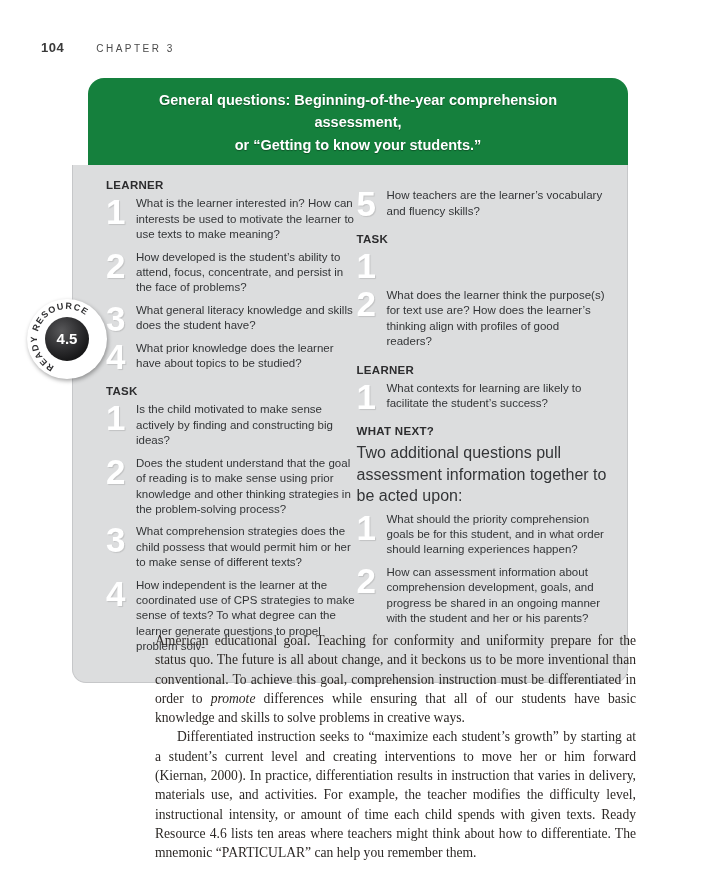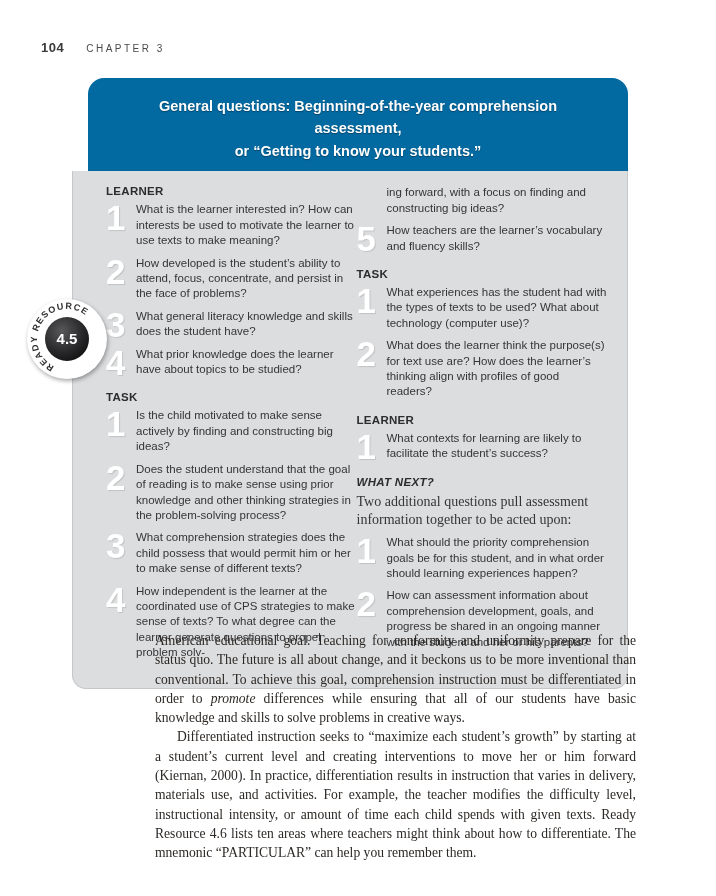--- a/index.html
+++ b/index.html
@@ -1,36 +1,36 @@
 <!DOCTYPE html>
 <html><head>
 <meta charset="utf-8">
 <style>
   html,body{margin:0;padding:0;background:#fff;}
   .page{position:relative;width:716px;height:896px;background:#ffffff;overflow:hidden;
         font-family:"Liberation Sans",sans-serif;}
 
   
-  .running-head{position:absolute;top:40px;left:41px;display:flex;align-items:baseline;gap:22px;}
+  .running-head{position:absolute;top:40px;left:41px;display:flex;align-items:baseline;gap:32px;}
   .page-num{font-size:13px;font-weight:600;color:#3a3a3a;letter-spacing:.5px;}
   .chapter{font-size:10px;color:#4a4a4a;letter-spacing:2.5px;}
 
   
   .rr-box{position:absolute;left:72px;top:78px;width:556px;}
-  .rr-header{background:#0369a1;border-radius:16px 16px 0 0;padding:17px 30px 9px;
+  .rr-header{background:#15803d;border-radius:16px 16px 0 0;padding:11px 30px 9px;
              text-align:center;color:#ffffff;font-weight:bold;font-size:14.5px;line-height:1.55;
              text-shadow:0 1px 1px rgba(0,0,0,.35);margin-left:16px;}
   .rr-body{background:#dcddde;border:1px solid #c6c7c9;border-top:none;border-radius:0 0 14px 14px;
            padding:14px 20px 20px 33px;display:flex;min-height:428px;box-sizing:border-box;}
   .rr-col{flex:1;min-width:0;}
 
   .rr-heading{font-size:11.5px;font-weight:bold;color:#2c2c2e;letter-spacing:.3px;margin:14px 0 5px 0;}
   .rr-heading.first{margin-top:0;}
-  .rr-heading.italic{font-style:italic;}
-  .rr-intro{font-size:14px;color:#333537;line-height:1.34;margin:0 0 5px 0;font-family:Liberation Serif, serif;}
+  .rr-heading.italic{}
+  .rr-intro{font-size:16px;color:#333537;line-height:1.34;margin:0 0 5px 0;}
 
   .rr-item{display:flex;margin-bottom:7px;}
   .rr-num{flex:0 0 30px;font-size:35px;font-weight:bold;color:#ffffff;line-height:.82;
           padding-top:2px;text-shadow:1px 1px 1px rgba(0,0,0,.12);
           font-family:"Liberation Sans",sans-serif;}
   .rr-text{flex:1;font-size:11.5px;color:#333537;line-height:1.34;}
 
   
   .rr-badge{position:absolute;left:25px;top:297px;width:84px;height:84px;}
   .rr-badge svg{filter:drop-shadow(1px 2px 2px rgba(0,0,0,.35));}
@@ -101,32 +101,30 @@
         <div class="rr-item">
           <span class="rr-num">4</span>
           <span class="rr-text">How independent is the learner at the coordinated use of CPS strategies to make sense of texts? To what degree can the learner generate questions to propel problem solv-</span>
         </div>
       </div>
 
       <div class="rr-col">
 
         <div class="rr-item">
           <span class="rr-num"></span>
-          <span class="rr-text">ing forward, with a focus on finding and constructing big ideas?</span>
         </div>
         <div class="rr-item">
           <span class="rr-num">5</span>
           <span class="rr-text">How teachers are the learner’s vocabulary and fluency skills?</span>
         </div>
 
         <div class="rr-heading">TASK</div>
 
         <div class="rr-item">
           <span class="rr-num">1</span>
-          <span class="rr-text">What experiences has the student had with the types of texts to be used? What about technology (computer use)?</span>
         </div>
         <div class="rr-item">
           <span class="rr-num">2</span>
           <span class="rr-text">What does the learner think the purpose(s) for text use are? How does the learner’s thinking align with profiles of good readers?</span>
         </div>
 
         <div class="rr-heading">LEARNER</div>
 
         <div class="rr-item">
           <span class="rr-num">1</span>

